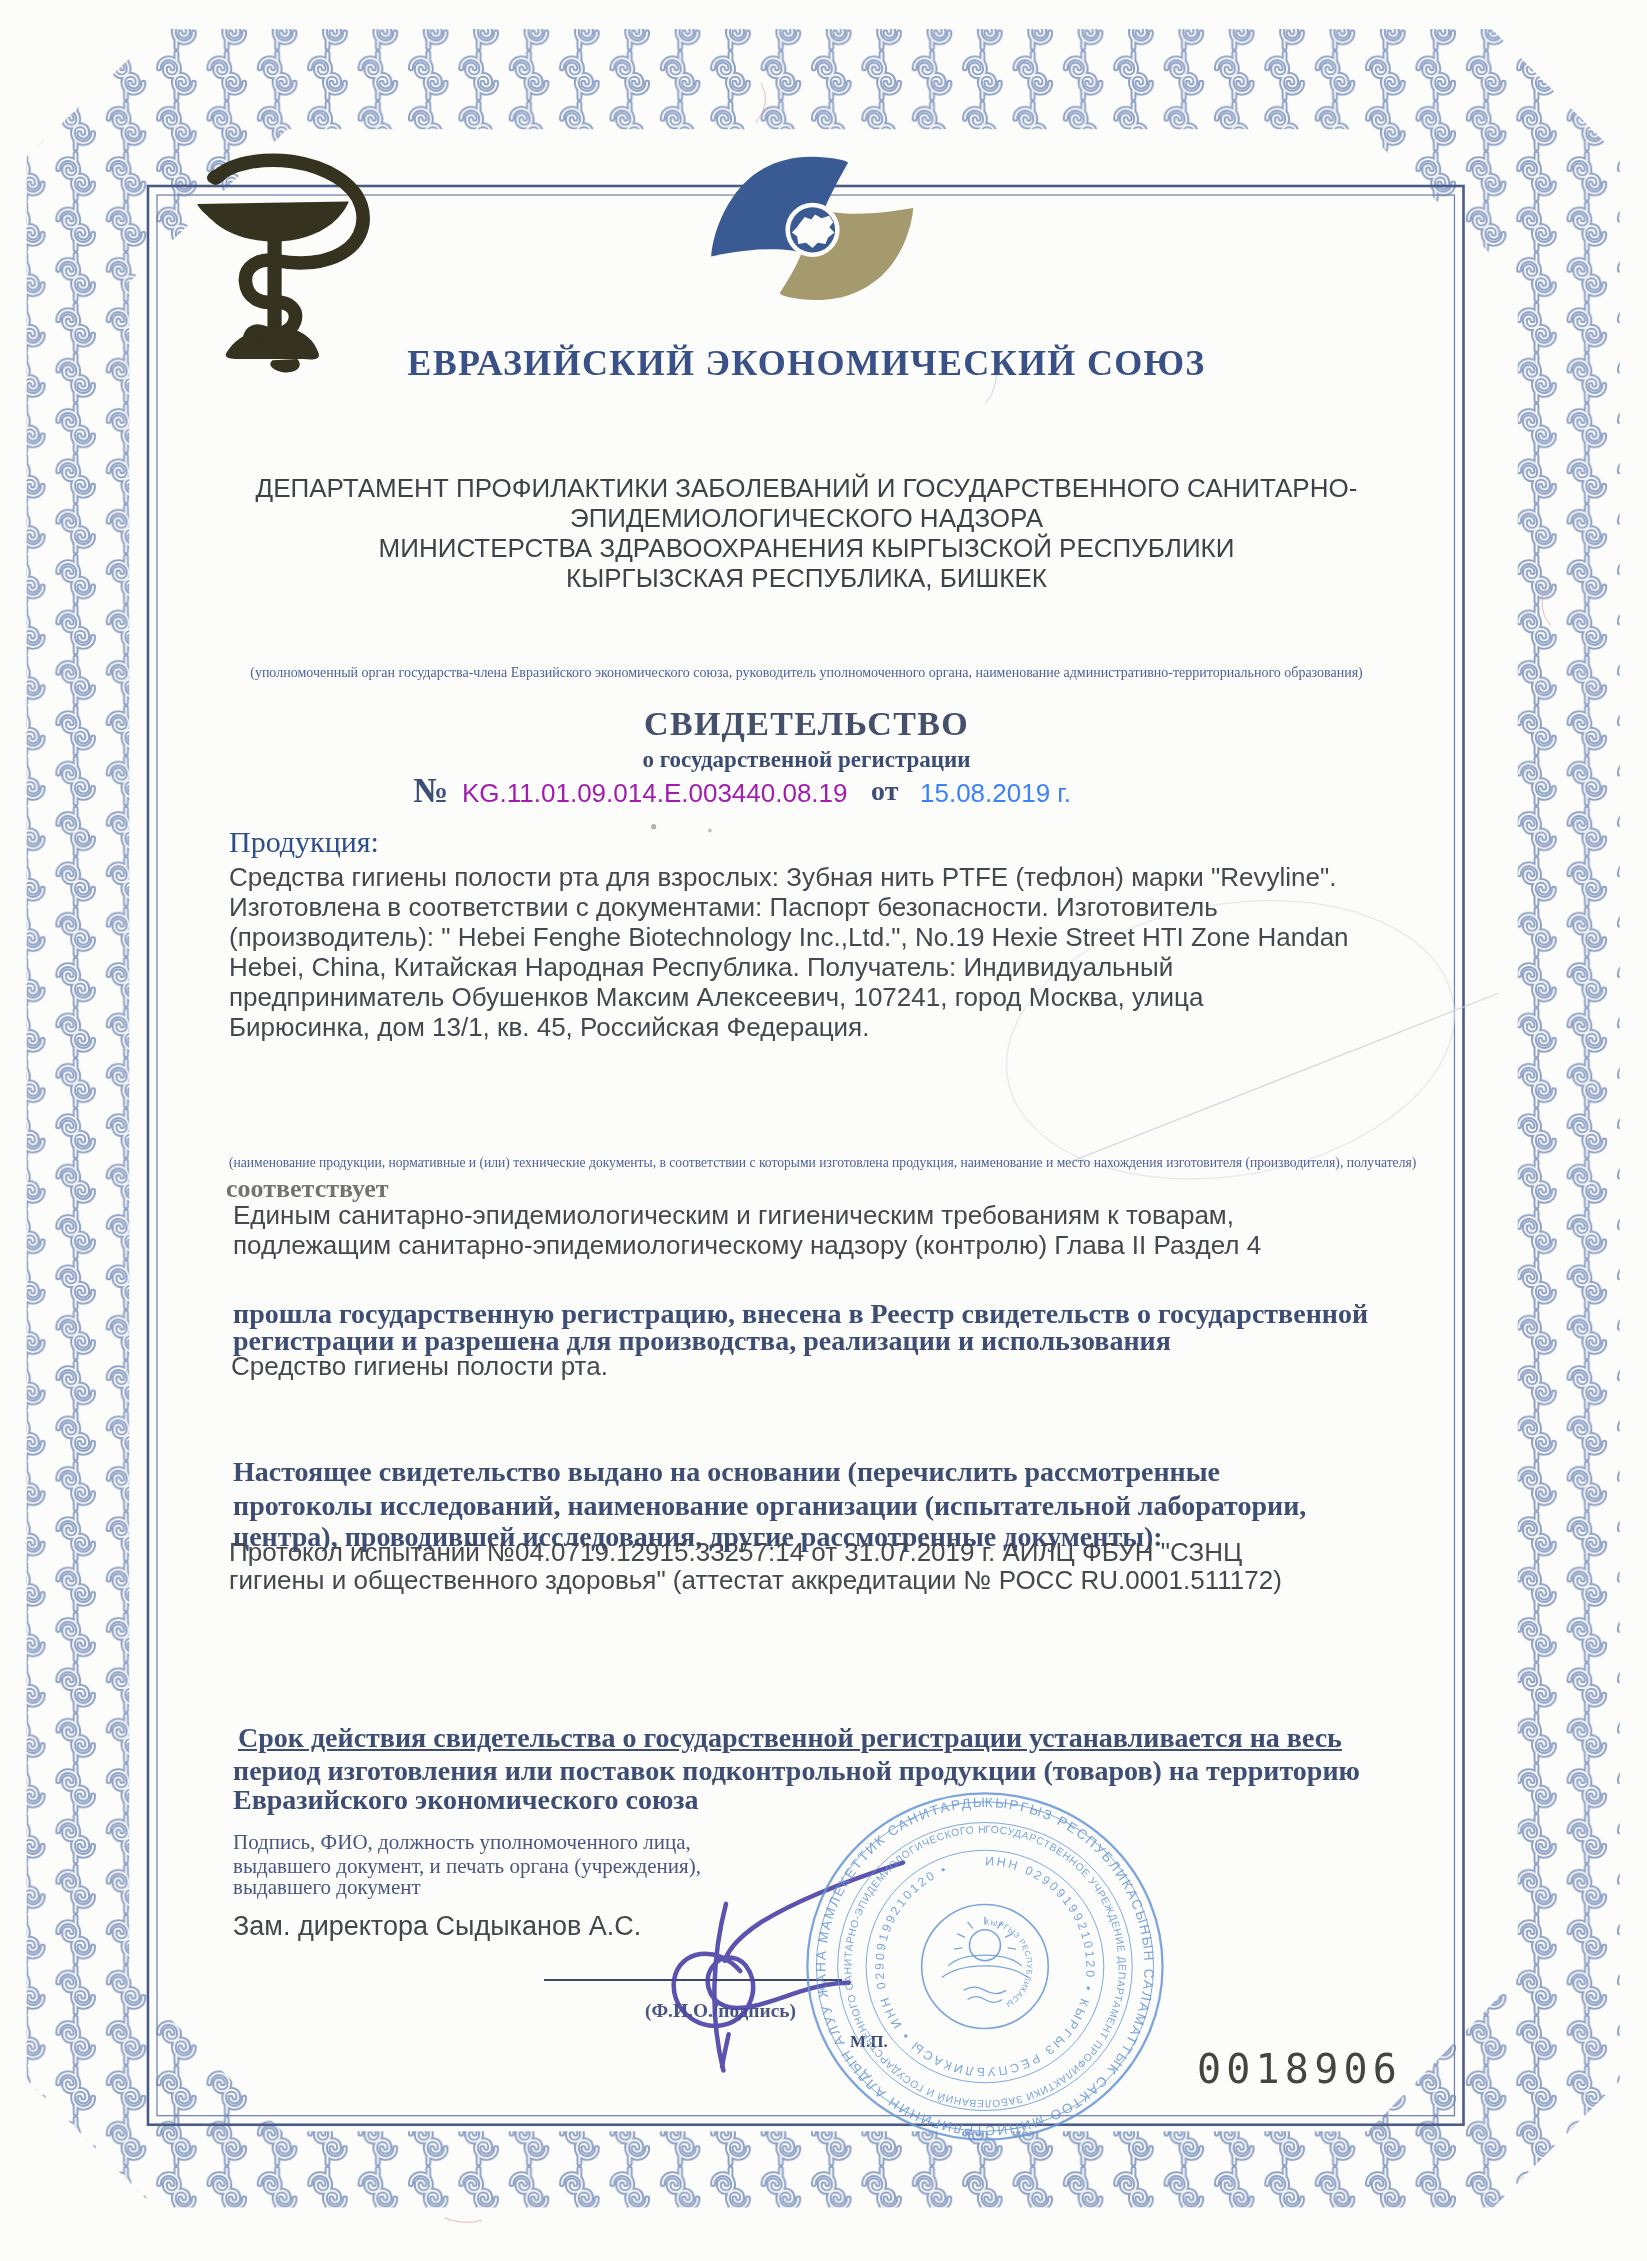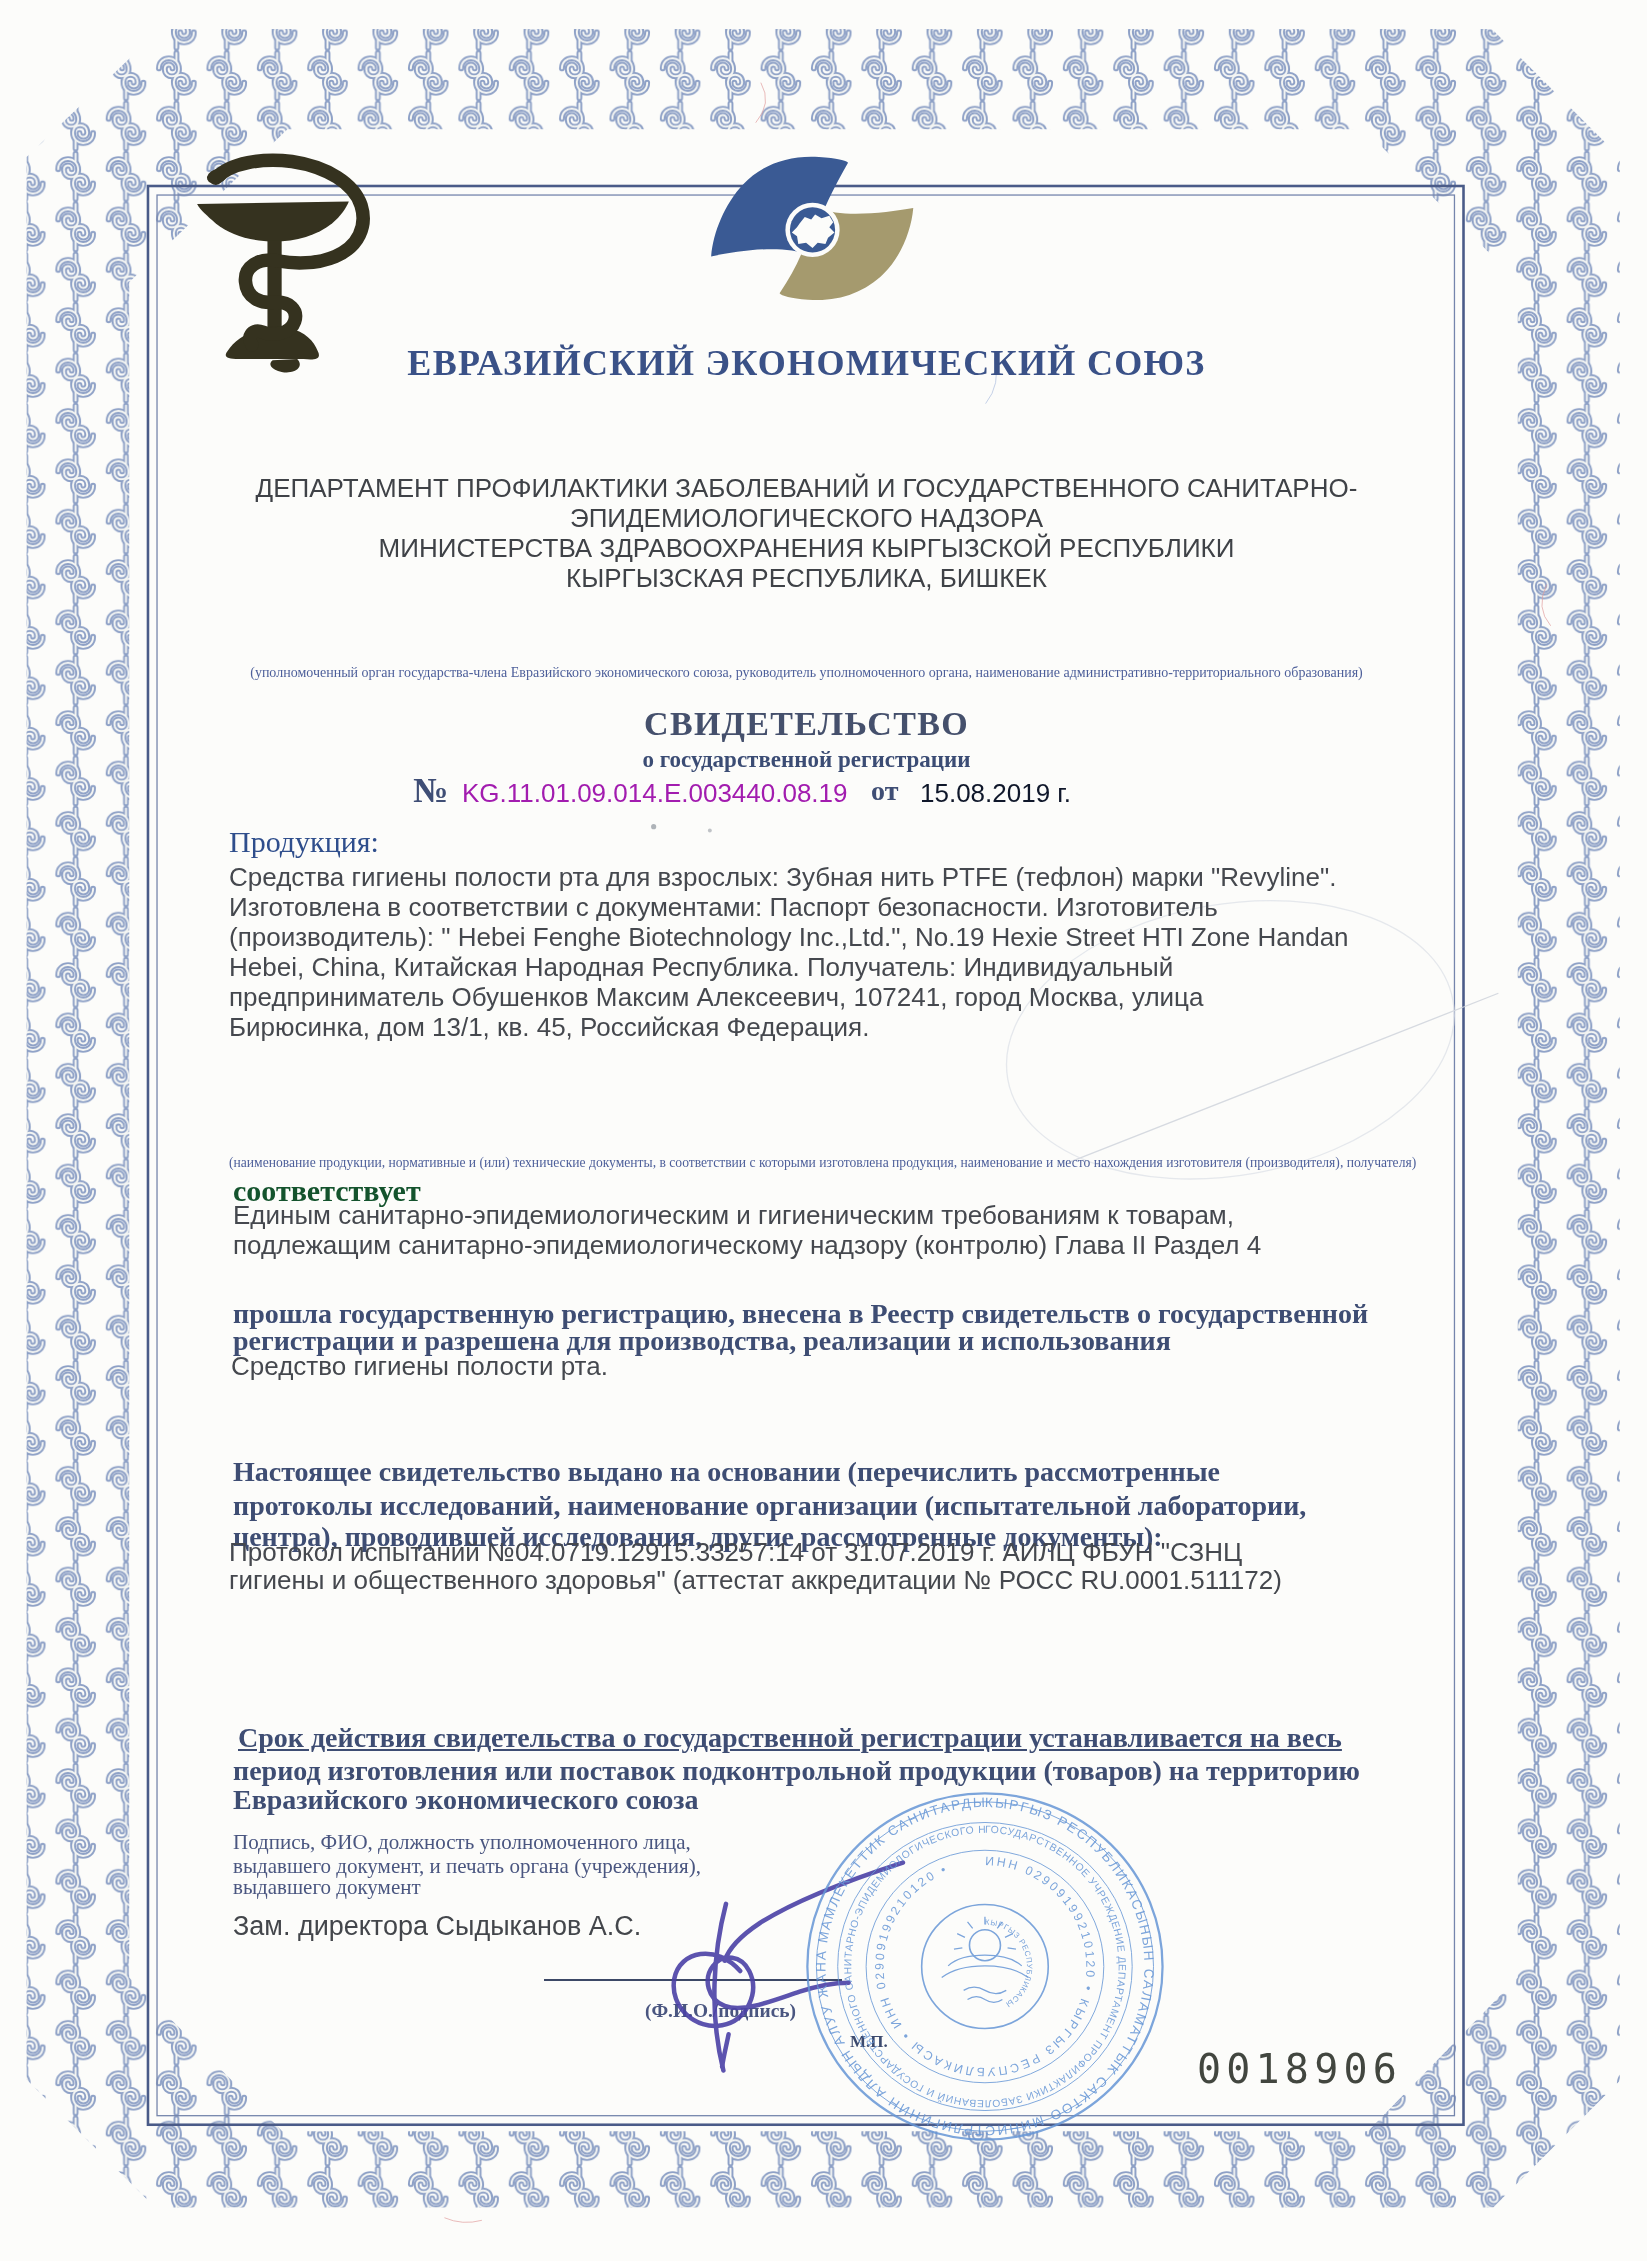--- a/index.html
+++ b/index.html
@@ -13,26 +13,26 @@
   
   .union-title{top:342px;font-size:36px;font-weight:bold;color:#3a5187;letter-spacing:1.3px;}
   .dept{top:473px;font-family:"Liberation Sans","DejaVu Sans",sans-serif;
         font-size:26px;line-height:30px;color:#3f4247;}
   .auth-note{top:665px;font-size:14px;color:#4d5f9a;}
   .cert-title{top:705px;font-size:34px;font-weight:bold;color:#45506c;letter-spacing:1.3px;}
   .cert-sub{top:747px;font-size:23px;font-weight:bold;color:#3b4c74;}
   .no-sign{left:413px;top:771px;font-size:35px;font-weight:bold;color:#3f4e75;}
   .no-num{left:462px;top:778px;font-family:"Liberation Sans","DejaVu Sans",sans-serif;font-size:26px;color:#a21caf;}
   .no-ot{left:871px;top:775px;font-size:28px;font-weight:bold;color:#3f4e75;}
-  .no-date{left:920px;top:778px;font-family:"Liberation Sans","DejaVu Sans",sans-serif;font-size:26px;color:#0f172a;}
+  .no-date{left:920px;top:778px;font-family:"Liberation Sans","DejaVu Sans",sans-serif;font-size:26px;color:#3b82f6;}
   .prod-head{left:229px;top:825px;font-size:30px;font-weight:normal;color:#2f4e8c;}
   .body-sans{font-family:"Liberation Sans","DejaVu Sans",sans-serif;font-size:26px;color:#45484e;}
   .prod-par{left:229px;top:862px;line-height:30px;}
   .note2{left:229px;top:1155px;font-size:13.6px;color:#4d5f9a;}
-  .sootv{left:233px;top:1174px;font-size:30px;font-weight:bold;color:#14532d;}
+  .sootv{left:226px;top:1174px;font-size:26px;font-weight:bold;color:#737373;}
   .formline{font-size:28px;font-weight:bold;color:#3e4d73;}
   .seal-mark{left:850px;top:2032px;font-size:17px;font-weight:bold;color:#3c4a6e;}
   .issuer-note{left:233px;font-size:21px;color:#4a5680;}
   .signer{left:233px;top:1911px;font-family:"Liberation Sans","DejaVu Sans",sans-serif;font-size:27px;color:#43464b;}
   .sig-line{left:544px;top:1979px;width:298px;border-top:2.6px solid #3c4866;height:0;}
   .sig-caption{left:645px;top:2000px;font-size:19.4px;color:#4a5680;font-weight:bold;}
   .serial{left:1197px;top:2046px;font-family:"DejaVu Sans Mono",monospace;
           font-size:40px;color:#42463f;letter-spacing:5.2px;}
 </style>
 </head>

